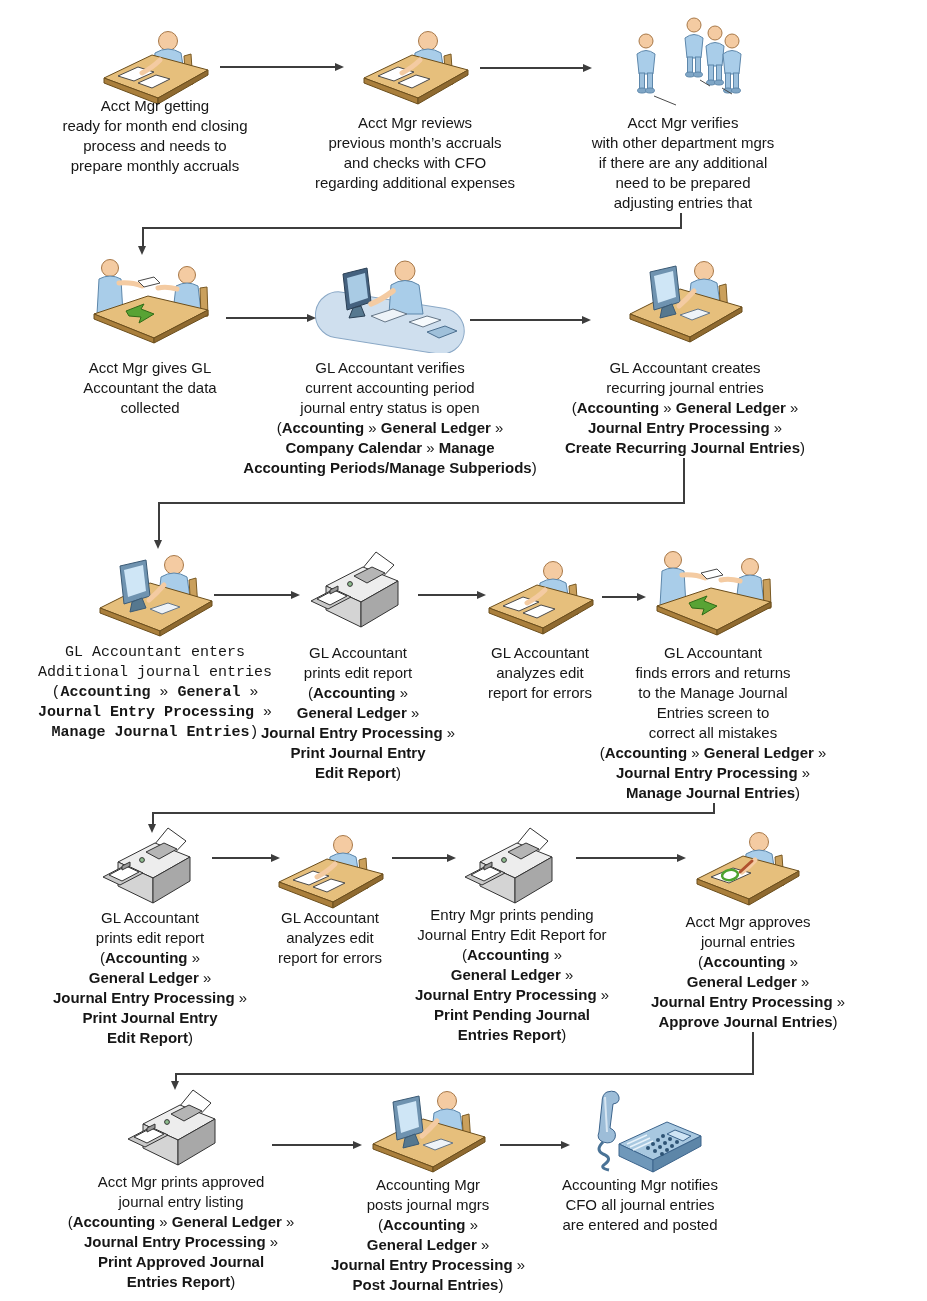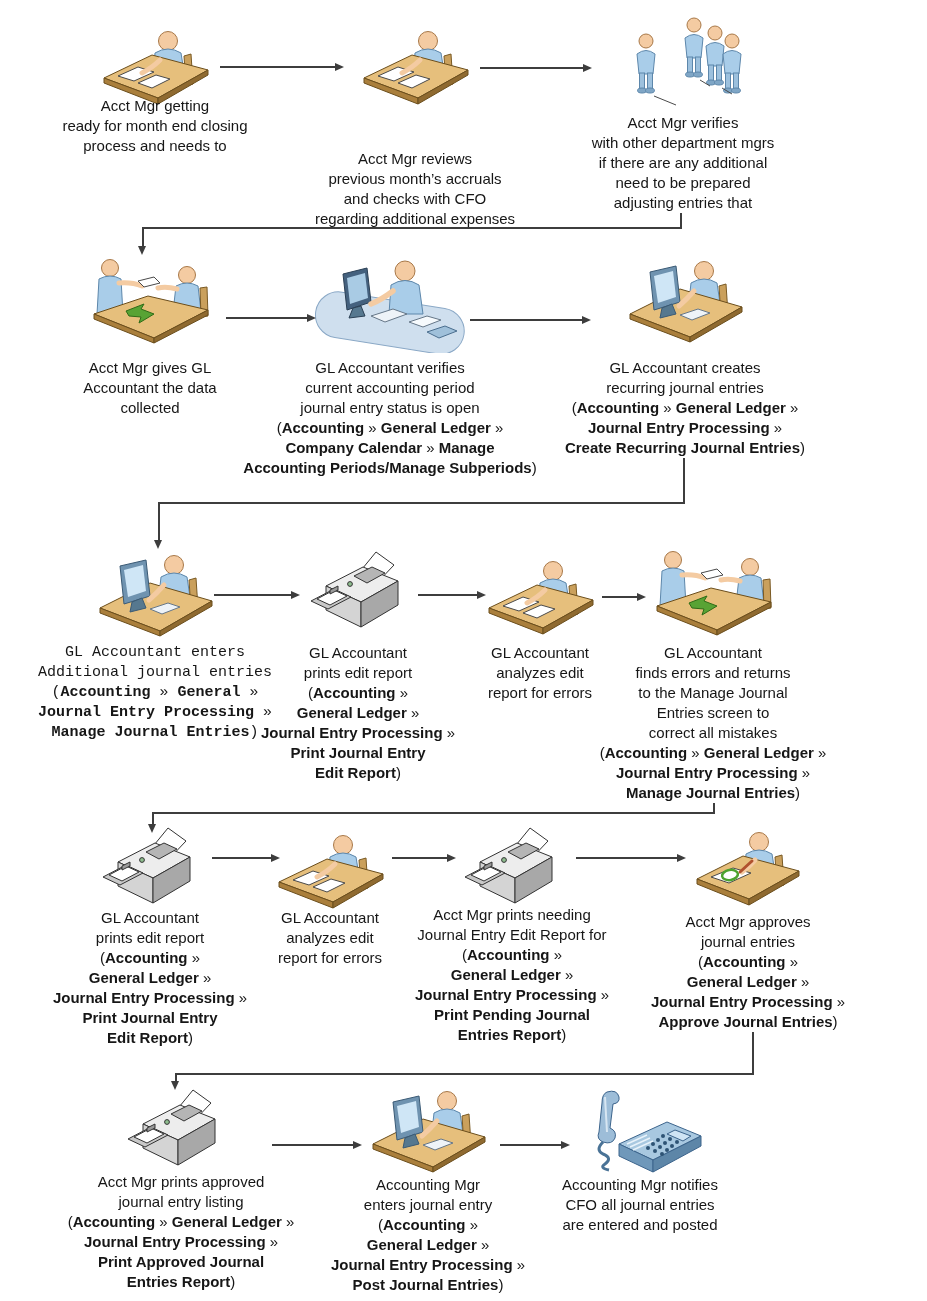--- a/index.html
+++ b/index.html
@@ -35,35 +35,36 @@
     <polygon points="112,42 112,47 62,76 62,70" fill="#8f6a30" stroke="#6b4e1c"></polygon>
     <polygon points="22,48 42,39 58,44 38,53" fill="#ffffff" stroke="#4a4a4a"></polygon>
     <polygon points="42,55 60,47 74,51 56,60" fill="#ffffff" stroke="#4a4a4a"></polygon>
     <path d="M64 32 Q56 40 46 45" fill="none" stroke="#f4cba2" stroke-width="5" stroke-linecap="round"></path>
   </svg>
     </div>
     <div class="caption" style="left: 30px; top: 96px; width: 250px;">
       <div class="cap-line"><span>Acct Mgr getting</span></div>
       <div class="cap-line"><span>ready for month end closing</span></div>
       <div class="cap-line"><span>process and needs to</span></div>
+      <div class="cap-line"><span>prepare monthly accruals</span></div>
     </div>
     <div class="icon-wrap" style="left: 356px; top: 28px; width: 118px; height: 78px;">
       <svg viewBox="0 0 118 78" aria-hidden="true">
     <circle cx="72" cy="13" r="9.5" fill="#f4cba2" stroke="#a87848"></circle>
     <path d="M59 25 Q72 17 85 25 L89 50 L57 50 Z" fill="#a9cde9" stroke="#5d87ab"></path>
     <path d="M88 28 L95 26 L97 56 L90 58 Z" fill="#caa05c" stroke="#7a5a24"></path>
     <polygon points="8,50 56,27 112,42 62,70" fill="#e6bf7c" stroke="#6b4e1c"></polygon>
     <polygon points="8,50 8,55 62,76 62,70" fill="#aa7f3c" stroke="#6b4e1c"></polygon>
     <polygon points="112,42 112,47 62,76 62,70" fill="#8f6a30" stroke="#6b4e1c"></polygon>
     <polygon points="22,48 42,39 58,44 38,53" fill="#ffffff" stroke="#4a4a4a"></polygon>
     <polygon points="42,55 60,47 74,51 56,60" fill="#ffffff" stroke="#4a4a4a"></polygon>
     <path d="M64 32 Q56 40 46 45" fill="none" stroke="#f4cba2" stroke-width="5" stroke-linecap="round"></path>
   </svg>
     </div>
-    <div class="caption" style="left: 285px; top: 113px; width: 260px; margin-top: 36px;">
+    <div class="caption" style="left: 285px; top: 113px; width: 260px;">
       <div class="cap-line"><span>Acct Mgr reviews</span></div>
       <div class="cap-line"><span>previous month’s accruals</span></div>
       <div class="cap-line"><span>and checks with CFO</span></div>
       <div class="cap-line"><span>regarding additional expenses</span></div>
     </div>
     <div class="icon-wrap" style="left: 620px; top: 14px; width: 126px; height: 94px;">
       <svg viewBox="0 0 126 94" aria-hidden="true">
     <defs>
           <g id="pg-fig" stroke-width="1">
       <circle cx="0" cy="7" r="7" fill="#f4cba2" stroke="#a87848"></circle>
@@ -310,21 +311,21 @@
       <polygon points="20,38 55,54 55,79 20,62" fill="#d4d4d4"></polygon>
       <polygon points="55,54 92,33 92,57 55,79" fill="#a8a8a8"></polygon>
       <polygon points="5,53 28,41 45,49 22,61" fill="#c8c8c8"></polygon>
       <polygon points="11,51 28,42 41,48 24,57" fill="#ffffff"></polygon>
       <polygon points="24,42 32,38 32,42 24,46" fill="#9a9a9a"></polygon>
       <circle cx="44" cy="36" r="2.4" fill="#8fbe8f"></circle>
     </g>
   </svg>
     </div>
     <div class="caption" style="left: 377px; top: 905px; width: 270px;">
-      <div class="cap-line"><span>Acct Mgr prints needing</span></div>
+      <div class="cap-line"><span>Entry Mgr prints pending</span></div>
       <div class="cap-line"><span>Journal Entry Edit Report for</span></div>
       <div class="cap-line"><span>(</span><b>Accounting</b><span> »</span></div>
       <div class="cap-line"><b>General Ledger</b><span> »</span></div>
       <div class="cap-line"><b>Journal Entry Processing</b><span> »</span></div>
       <div class="cap-line"><b>Print Pending Journal</b></div>
       <div class="cap-line"><b>Entries Report</b><span>)</span></div>
     </div>
     <div class="icon-wrap" style="left: 689px; top: 830px; width: 118px; height: 78px;">
       <svg viewBox="0 0 118 78" aria-hidden="true">
     <circle cx="70" cy="12" r="9.5" fill="#f4cba2" stroke="#a87848"></circle>
@@ -386,21 +387,21 @@
     <polygon points="120,49 120,54 68,84 68,79" fill="#8f6a30" stroke="#6b4e1c"></polygon>
     <polygon points="28,14 54,8 58,44 32,52" fill="#6f93b0" stroke="#3a5a75"></polygon>
     <polygon points="32,18 51,13 54,39 36,45" fill="#cfe6f6"></polygon>
     <polygon points="40,50 38,60 54,56 50,46" fill="#56788f" stroke="#3a5a75"></polygon>
     <path d="M72 33 Q64 42 57 48" fill="none" stroke="#f4cba2" stroke-width="5" stroke-linecap="round"></path>
     <polygon points="58,57 76,51 88,55 70,62" fill="#eef3f8" stroke="#667788"></polygon>
   </svg>
     </div>
     <div class="caption" style="left: 308px; top: 1175px; width: 240px;">
       <div class="cap-line"><span>Accounting Mgr</span></div>
-      <div class="cap-line"><span>enters journal entry</span></div>
+      <div class="cap-line"><span>posts journal mgrs</span></div>
       <div class="cap-line"><span>(</span><b>Accounting</b><span> »</span></div>
       <div class="cap-line"><b>General Ledger</b><span> »</span></div>
       <div class="cap-line"><b>Journal Entry Processing</b><span> »</span></div>
       <div class="cap-line"><b>Post Journal Entries</b><span>)</span></div>
     </div>
     <div class="icon-wrap" style="left: 575px; top: 1088px; width: 130px; height: 88px;">
       <svg viewBox="0 0 130 88" aria-hidden="true">
     <g stroke="#3c648c" stroke-linejoin="round">
       <path d="M28 54 Q20 62 28 66 Q38 70 30 76 Q24 80 34 82" fill="none" stroke="#4a7396" stroke-width="3"></path>
       <path d="M32 4 Q42 1 44 9 Q45 15 38 16 L35 40 Q42 43 40 50 Q37 57 28 54 Q21 51 24 44 L27 15 Q27 6 32 4 Z" fill="#9dbdd8"></path>

